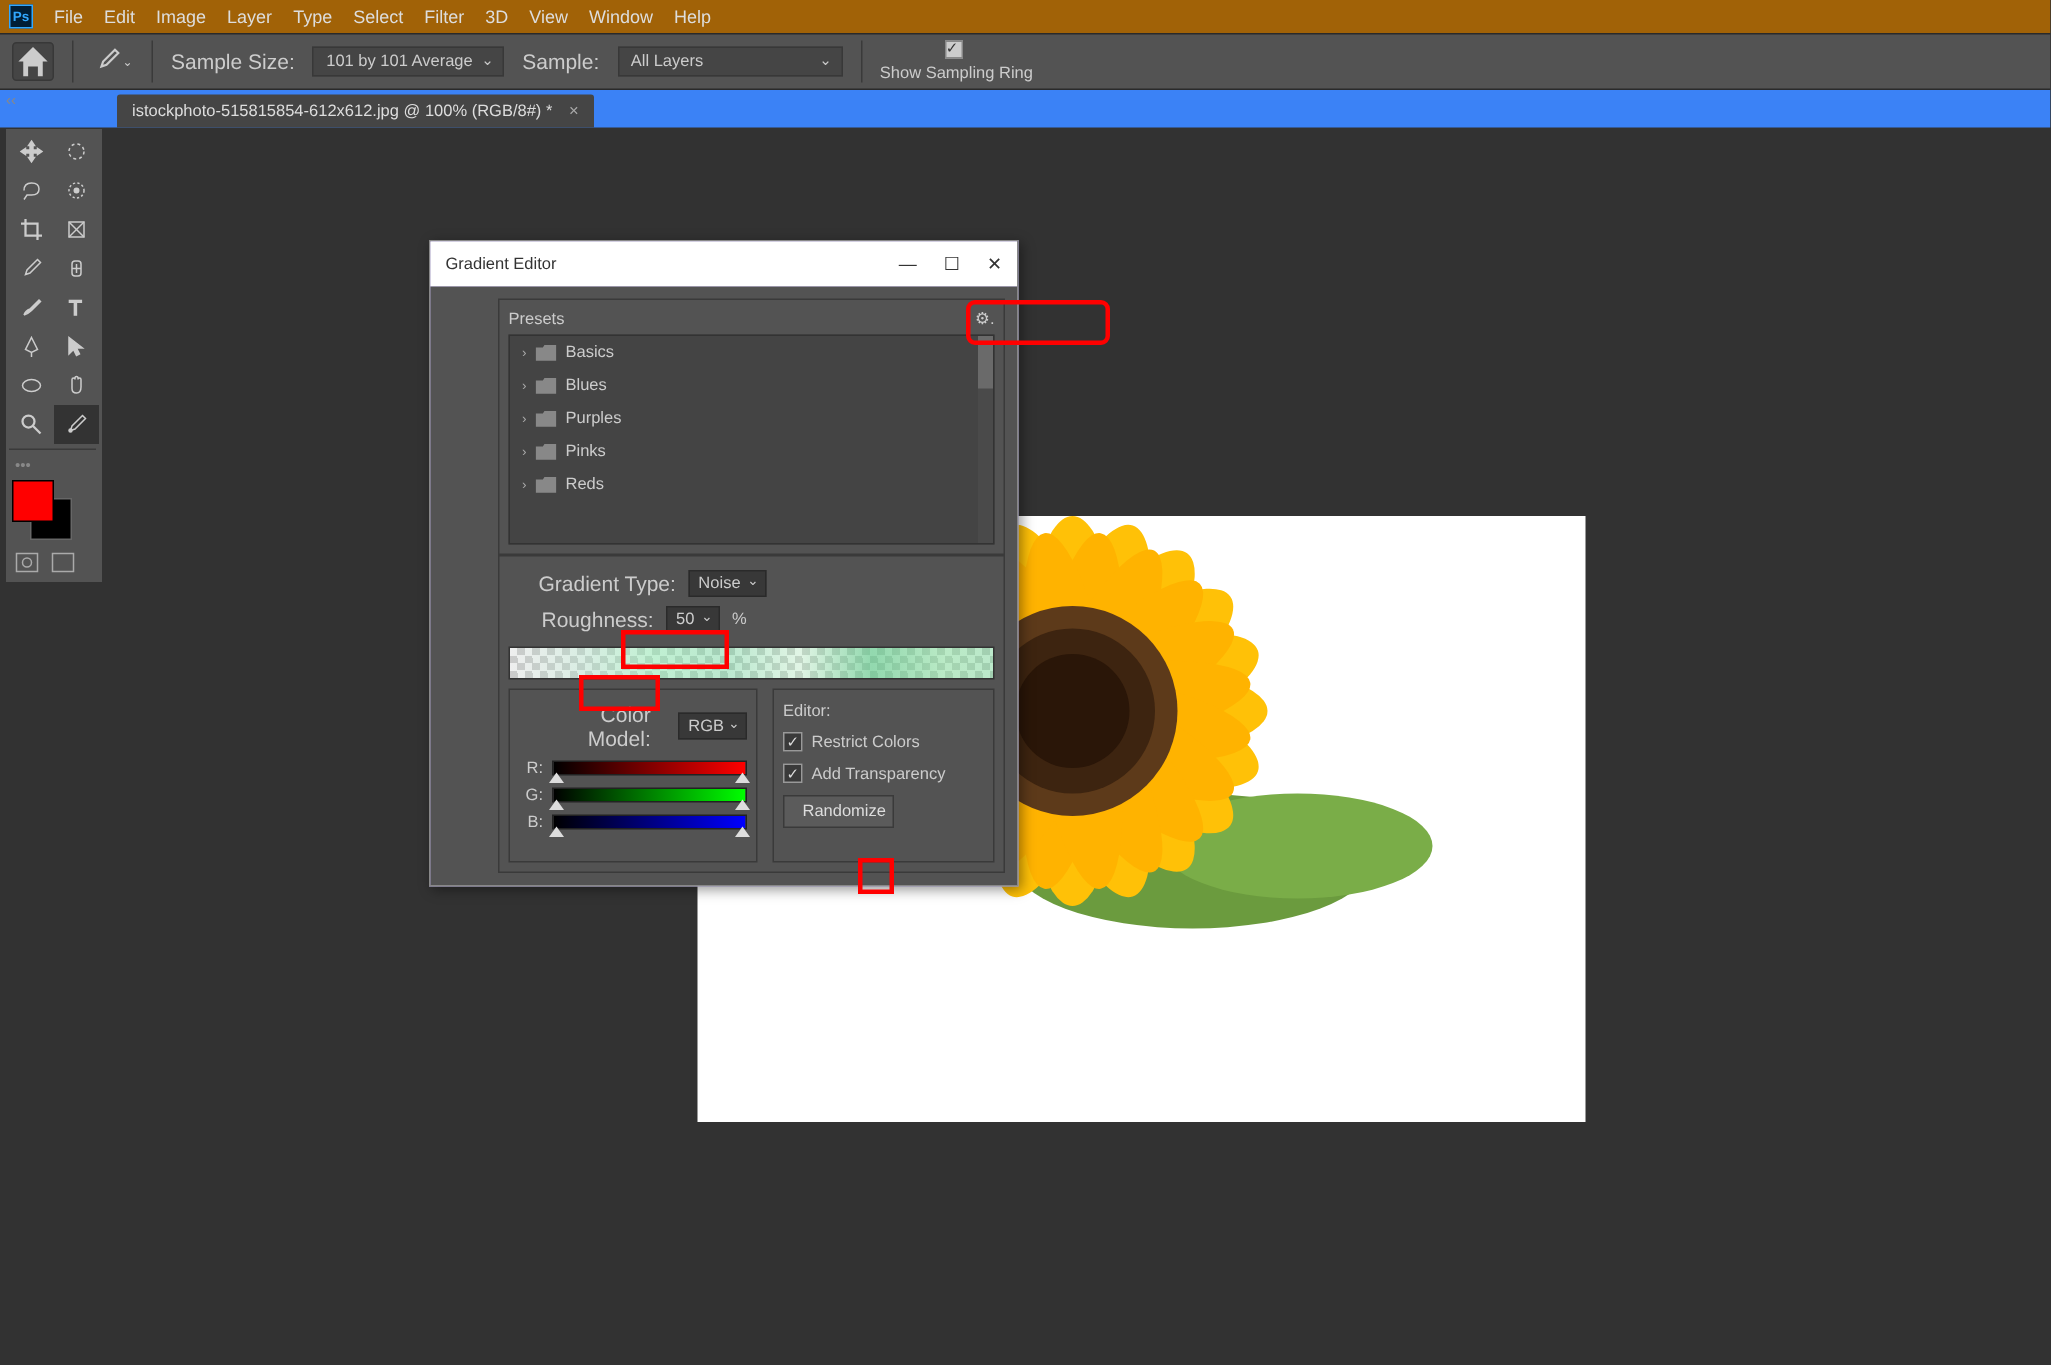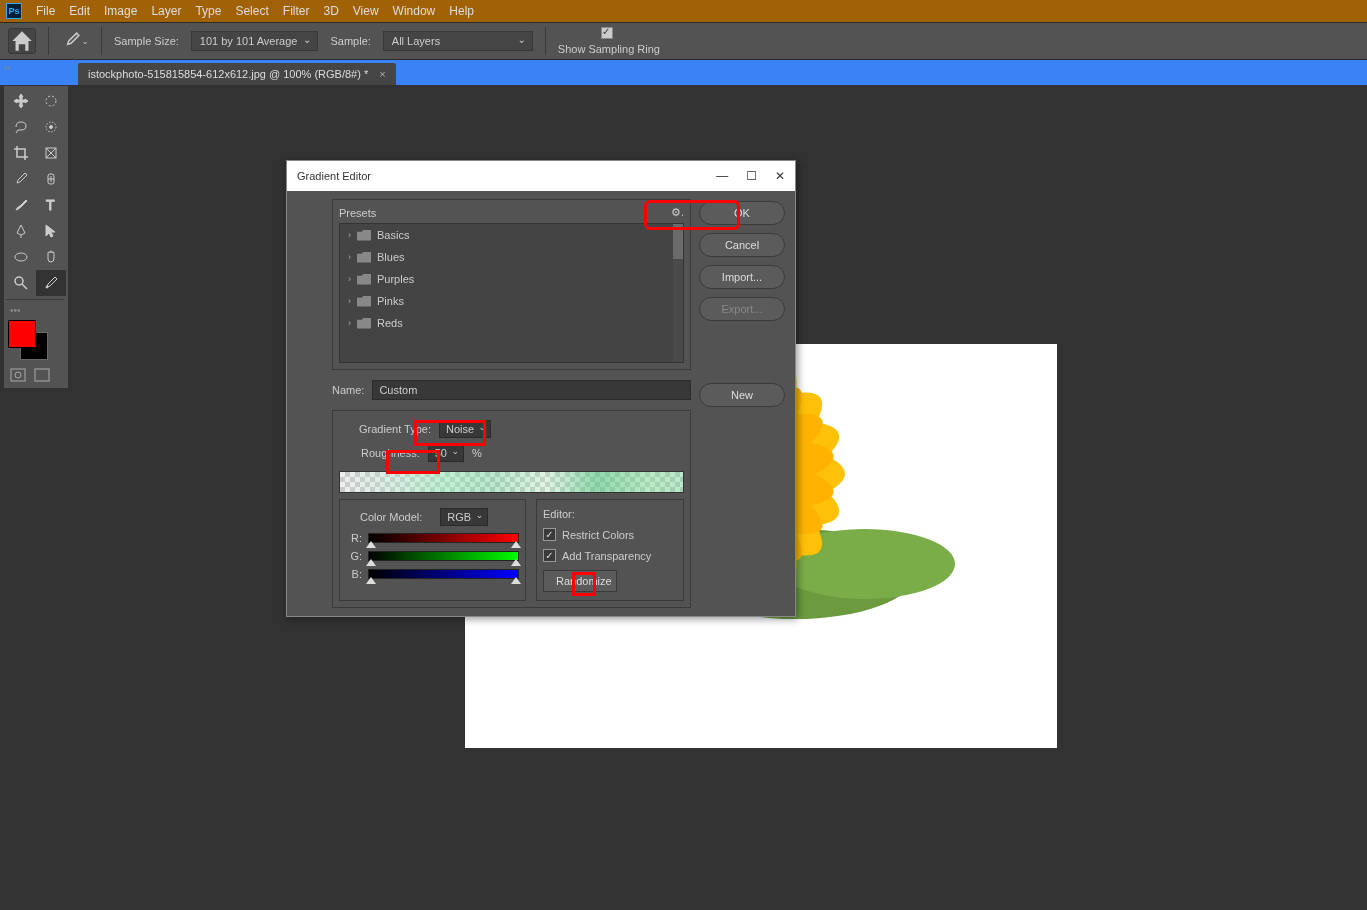--- a/index.html
+++ b/index.html
@@ -31,21 +31,21 @@
 .colorbox { width:60px; height:40px; margin-top:4px; position:relative;}
 .fgcolor { position:absolute; top:0; left:2px; width:28px; height:28px; background:#ff0000; border:1px solid #000;}
 .bgcolor { position:absolute; top:12px; left:14px; width:28px; height:28px; background:#000; border:1px solid #666;}
 .smallicons { display:flex; gap:8px; padding:4px; margin-top:4px;}
 
 
 .canvas-area { position:absolute; left:465px; top:344px; width:592px; height:404px; background:#fff; overflow:hidden;}
 .sunflower { position:absolute; left:-20px; top:-80px; width:550px; height:480px; }
 
 
-.dialog { position:absolute; left:286px; top:160px; width:510px; background:#c4b5fd; border:1px solid #888; box-shadow:2px 2px 8px rgba(0,0,0,0.4);}
+.dialog { position:absolute; left:286px; top:160px; width:393px; background:#c4b5fd; border:1px solid #888; box-shadow:2px 2px 8px rgba(0,0,0,0.4);}
 .dialog-title { height:30px; background:#fff; display:flex; align-items:center; padding:0 10px; color:#333; justify-content:space-between;}
 .dialog-title .wincontrols { display:flex; gap:18px; font-size:12px; color:#333;}
 .dialog-body { background:#535353; padding:8px; display:flex; gap:8px;}
 .dialog-left { flex:1;padding-left:37px;}
 .dialog-right { width:88px; display:flex; flex-direction:column; gap:8px; padding-top:2px;}
 
 .panel { border:1px solid #3a3a3a; padding:6px; background:#535353;}
 .panel-header { display:flex; justify-content:space-between; align-items:center; color:#ccc; font-size:11px; margin-bottom:4px;}
 .preset-list { background:#444; border:1px solid #333; height:140px; overflow:hidden; position:relative;}
 .preset-item { display:flex; align-items:center; gap:6px; padding:5px 8px; color:#ccc; font-size:11px;}
@@ -88,21 +88,21 @@
 
 .dlg-btn { background:#5b5b5b; border:1px solid #3a3a3a; border-radius:14px; padding:5px 0; text-align:center; color:#ddd; font-size:11px; width:86px; cursor:pointer;}
 .dlg-btn.disabled{color:#888;}
 .dlg-btn.ok{background:#5b5b5b;}
 .randomize-btn{background:#5b5b5b;border:1px solid #3a3a3a;padding:4px 12px;font-size:11px;color:#ddd;margin-top:8px;text-align:center;width:74px;}
 
 
 .red-box{position:absolute;border:3px solid #ff0000;pointer-events:none;}
 
 .gear-icon{font-size:11px;color:#ccc;}
-.field-label { color:#ccc; font-size:11px;text-align:right;}
+.field-label { color:#ccc; font-size:14px;text-align:right;}
 .panel-title-inline{color:#ccc; font-size:11px; margin-bottom:4px;}
 .top-collapse{position:absolute;left:4px;top:62px;color:#888;font-size:10px;}
 </style>
 </head>
 <body>
 
 <div class="menubar">
   <div class="ps-icon">Ps</div>
   <span>File</span>
   <span>Edit</span>
@@ -333,24 +333,20 @@
               <span class="arrow">›</span>
               <span class="folder-icon"></span>
               <span>Reds</span>
             </div>
           <div class="scrollbar">
               <div class="scrollthumb"></div>
             </div>
         </div>
       </div>
 
-      <div class="name-row">
-        <span class="field-label">Name:</span>
-        <input value="Custom" style="">
-      </div>
 
       <div class="panel">
         <div class="grad-type-row">
           <span class="field-label" style="margin-left:20px">Gradient Type:</span>
           <div class="small-dropdown">Noise</div>
         </div>
         <div class="roughness-row">
           <span class="field-label" style="margin-left:22px">Roughness:</span>
           <div class="small-dropdown" style="min-width:34px">50</div>
           <span>%</span>
@@ -394,27 +390,19 @@
             <div class="chk-row">
                 <div class="chk checked"></div>
                 <span>Add Transparency</span>
               </div>
             <div class="randomize-btn">Randomize</div>
           </div>
         </div>
       </div>
     </div>
 
-    <div class="dialog-right">
-      <div class="dlg-btn ok">OK</div>
-      <div class="dlg-btn">Cancel</div>
-      <div class="dlg-btn">Import...</div>
-      <div class="dlg-btn disabled">Export...</div>
-      <div style="height:46px"></div>
-      <div class="dlg-btn">New</div>
-    </div>
   </div>
 </div>
 
 <div class="red-box" style="left:644px;top:200px;width:96px;height:30px;border-radius:6px"></div>
 <div class="red-box" style="left:414px;top:420px;width:72px;height:26px"></div>
 <div class="red-box" style="left:386px;top:450px;width:54px;height:24px"></div>
 <div class="red-box" style="left:572px;top:572px;width:24px;height:24px"></div>
 
 </body></html>

